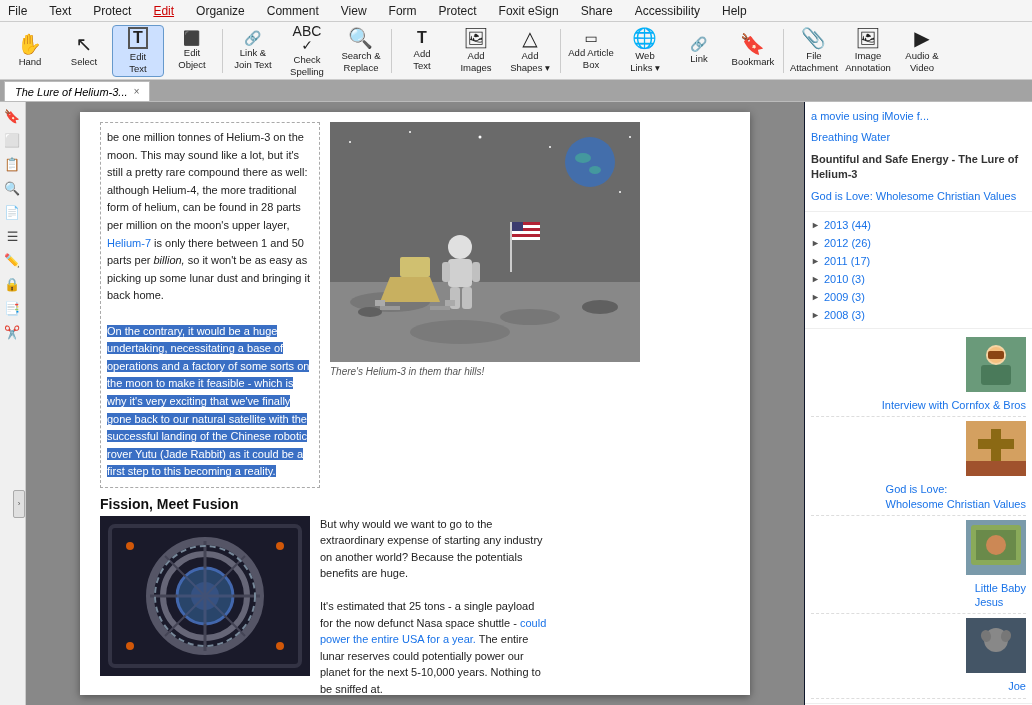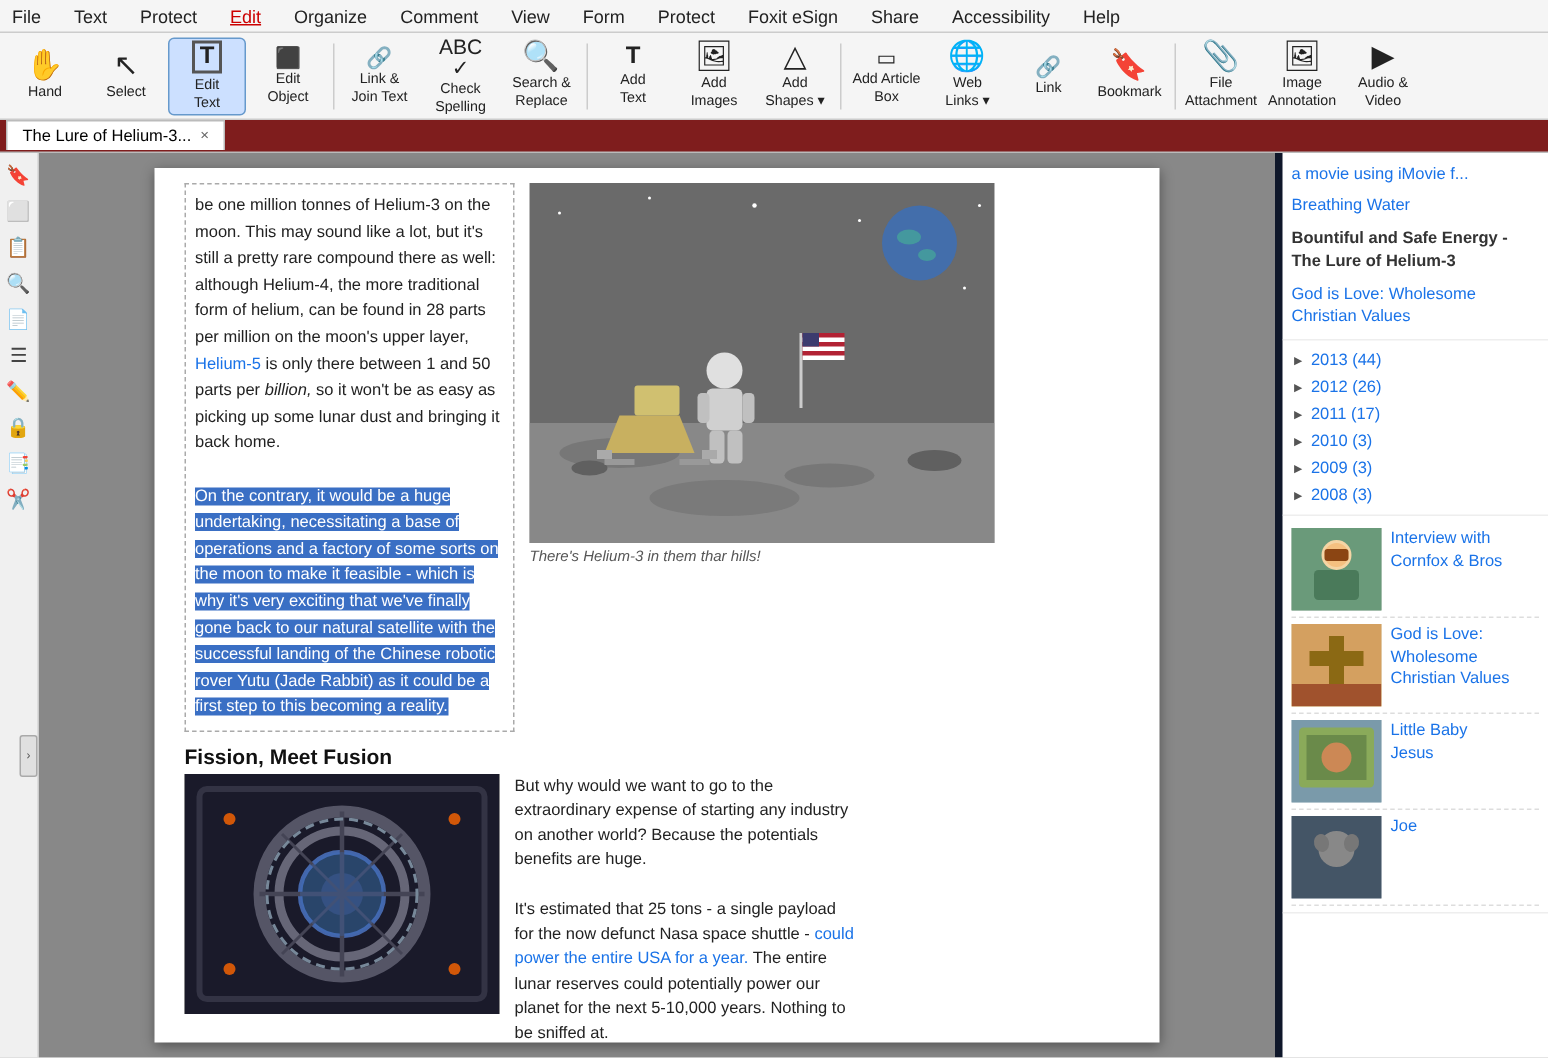--- a/index.html
+++ b/index.html
@@ -60,26 +60,27 @@
     .tool-label { font-size: 9.5px; line-height: 1.2; }
     .toolbar-sep {
       width: 1px;
       height: 44px;
       background: #ccc;
       margin: 0 2px;
     }
 
     
     #tab-bar {
-      background: #7f1d1d;
+      background: #a3a3a3;
       border-bottom: 1px solid #bbb;
       display: flex;
-      align-items: flex-start;
+      align-items: flex-end;
       height: 22px;
       padding: 0 4px;
+      font-style: italic;
     }
     .tab {
       background: #fff;
       border: 1px solid #bbb;
       border-bottom: none;
       padding: 2px 10px;
       font-size: 11px;
       cursor: pointer;
       display: flex;
       align-items: center;
@@ -172,23 +173,23 @@
       display: flex;
       align-items: center;
       justify-content: center;
       overflow: hidden;
     }
     .reactor-svg { width: 100%; height: 100%; }
     .pdf-bottom-text { font-size: 11px; color: #222; line-height: 1.5; width: 230px; }
 
     
     #right-sidebar {
-      width: 182px;
+      width: 228px;
       background: #fff;
-      border-left: 5px solid #0f172a;
+      border-left: 1px solid #0f172a;
       overflow-y: auto;
       font-size: 11px;
     }
     .sidebar-section {
       padding: 4px 6px;
       border-bottom: 1px solid #eee;
     }
     .sidebar-link {
       display: block;
       color: #1a73e8;
@@ -203,25 +204,26 @@
       display: flex;
       align-items: center;
       padding: 3px 0;
       cursor: pointer;
       font-size: 11px;
       color: #1a73e8;
     }
     .archive-arrow { color: #555; margin-right: 4px; font-size: 9px; }
     .related-item {
       display: flex;
-      align-items: flex-start;
+      align-items: flex-end;
       gap: 6px;
       padding: 4px 0;
       border-bottom: 1px dashed #ddd;
       cursor: pointer;
+      flex-direction: column;
     }
     .related-thumb {
       width: 60px;
       height: 55px;
       background: #ccc;
       flex-shrink: 0;
       display: flex;
       align-items: center;
       justify-content: center;
       overflow: hidden;
@@ -355,21 +357,21 @@
     </div>
   </div>
 
   <div id="pdf-area">
     <div id="pdf-page">
 
       <div class="pdf-columns">
         <div class="pdf-col-left">
           <div style="border:1px dashed #aaa; padding:6px; font-size:11px; line-height:1.6; color:#222;">
             <span>be one million tonnes of Helium-3 on the moon. This may sound like a lot, but it's still a pretty rare compound there as well: although Helium-4, the more traditional form of helium, can be found in 28 parts per million on the moon's upper layer,</span>
-            <span class="pdf-link">Helium-5</span>
+            <span class="pdf-link">Helium-7</span>
             <span>is only there between 1 and 50 parts per</span>
             <em>billion,</em>
             <span>so it won't be as easy as picking up some lunar dust and bringing it back home.</span>
             <br><br>
             <span class="text-selected">On the contrary, it would be a huge undertaking, necessitating a base of operations and a factory of some sorts on the moon to make it feasible - which is why it's very exciting that we've finally gone back to our natural satellite with the successful landing of the Chinese robotic rover Yutu (Jade Rabbit) as it could be a first step to this becoming a reality.</span>
           </div>
         </div>
         <div class="pdf-col-right">
           <div class="moon-image">
             <svg class="moon-svg" viewBox="0 0 310 240" xmlns="http://www.w3.org/2000/svg">

